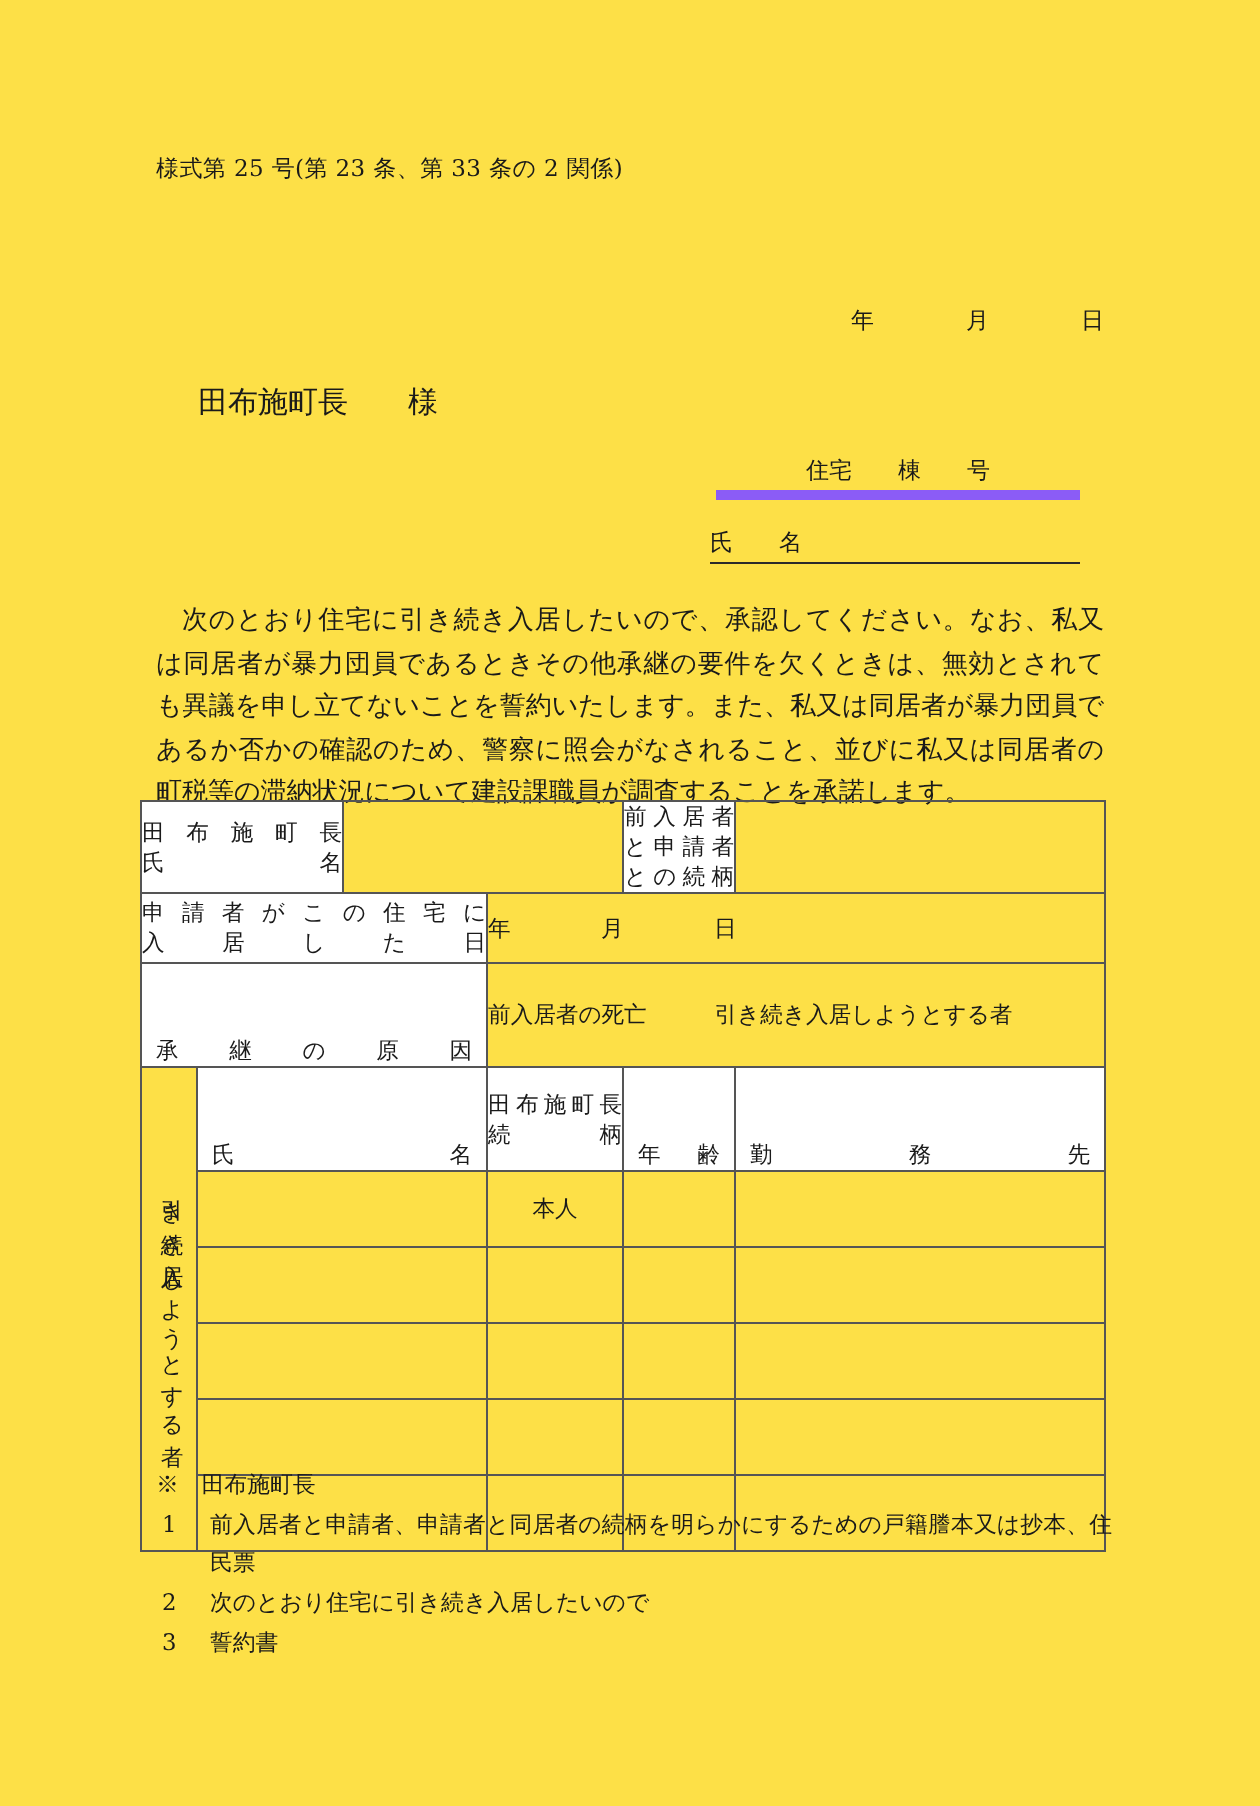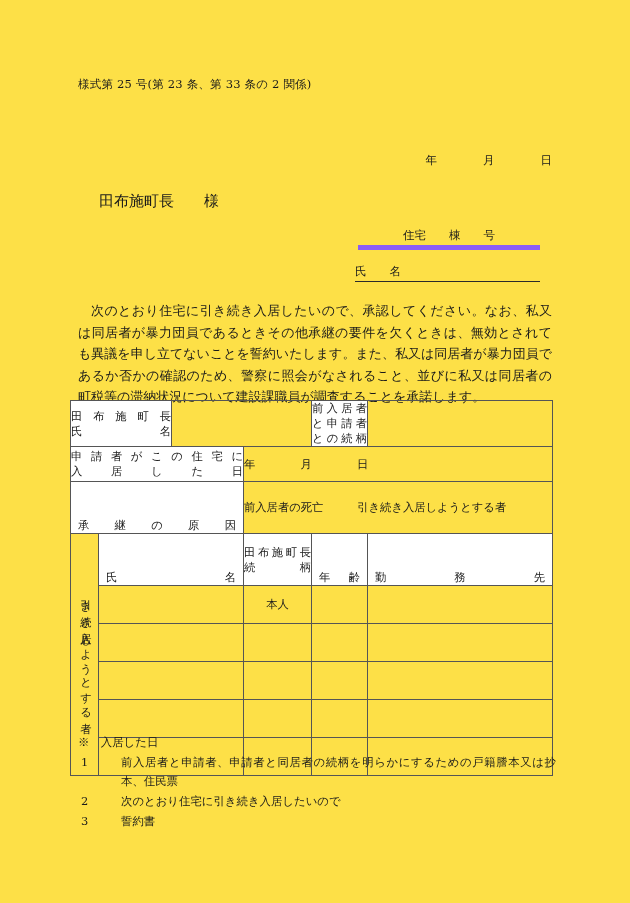--- a/index.html
+++ b/index.html
@@ -166,21 +166,20 @@
   .attach-num {
     width: 24px;
     flex: 0 0 24px;
     text-align: left;
     padding-left: 3px;
   }
   .attach-body {
     flex: 1 1 auto;
     text-align: justify;
     text-justify: inter-character;
-    margin-left: 16px;
   }
 </style>
 </head>
 <body>
 
 <div id="page">
 
   <div class="form-number">様式第 25 号(第 23 条、第 33 条の 2 関係)</div>
 
 
@@ -284,21 +283,21 @@
         <td colspan="2"></td>
         <td class="center"></td>
         <td></td>
         <td></td>
       </tr>
 
     </tbody>
   </table>
 
   <div class="attach">
-    <div class="attach-head">※　入居した日</div>
+    <div class="attach-head">※　田布施町長</div>
 
     <div class="attach-item">
       <span class="attach-num">1</span>
       <span class="attach-body">前入居者と申請者、申請者と同居者の続柄を明らかにするための戸籍謄本又は抄本、住民票</span>
     </div>
 
     <div class="attach-item">
       <span class="attach-num">2</span>
       <span class="attach-body">次のとおり住宅に引き続き入居したいので</span>
     </div>

